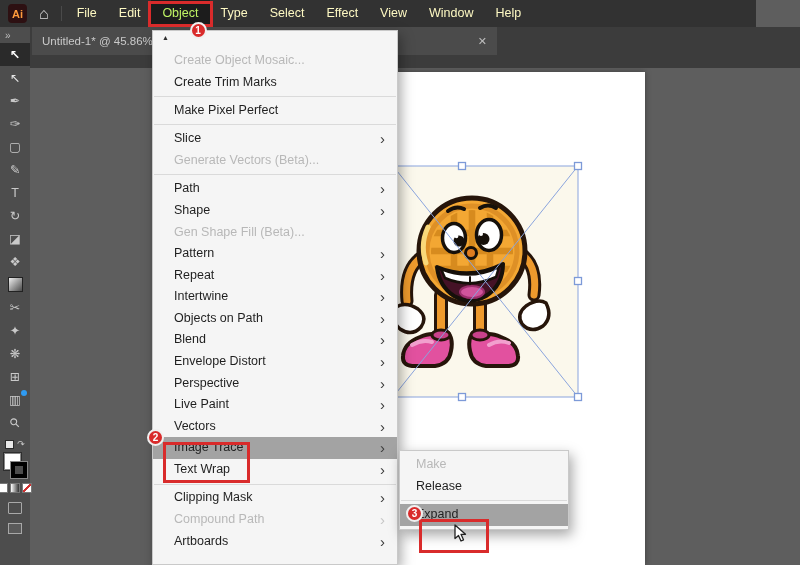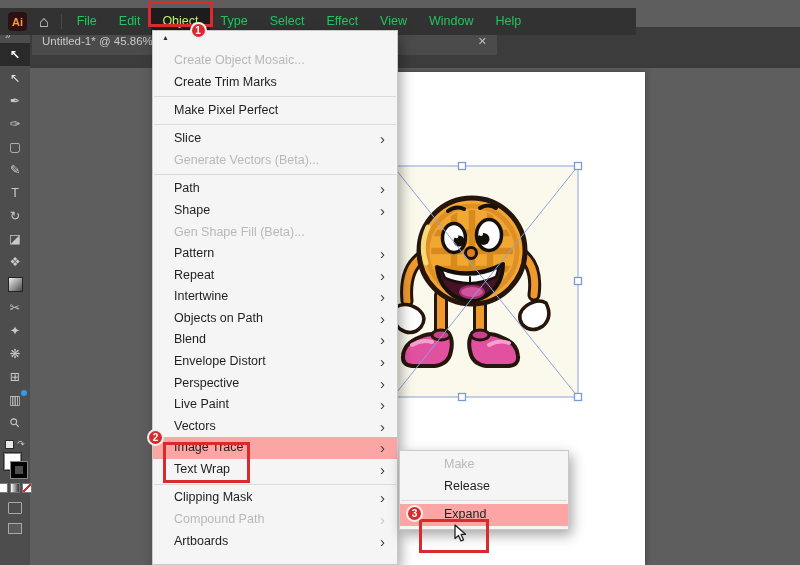--- a/index.html
+++ b/index.html
@@ -1,28 +1,28 @@
 <!DOCTYPE html>
 <html><head>
 <meta charset="utf-8">
 <style>
   html,body{margin:0;padding:0;width:800px;height:565px;overflow:hidden;
     font-family:"Liberation Sans","DejaVu Sans",sans-serif;background:#323232;}
   .screen{position:absolute;left:0;top:0;width:800px;height:565px;overflow:hidden;background:#5e5e5e;}
 
   
-  .menubar{position:absolute;left:0;top:8px;width:636px;height:27px;background:#323232;
+  .menubar{position:absolute;left:0;top:0;width:756px;height:27px;background:#323232;
     display:flex;align-items:center;z-index:6;}
   .ai-logo{width:19px;height:19px;margin-left:8px;background:#2d1012;color:#ff9a3c;
     font-weight:bold;font-size:11px;display:flex;align-items:center;justify-content:center;
     border-radius:4px;flex:0 0 auto;}
   .home-btn{color:#d8d8d8;font-size:16px;margin:0 12px 0 12px;line-height:27px;}
   .mb-divider{width:1px;height:15px;background:#4a4a4a;margin-right:4px;}
   .menubar-items{display:flex;height:27px;}
-  .mb-item{color:#22c55e;font-size:12.5px;line-height:27px;padding:0 11px;white-space:nowrap;}
+  .mb-item{color:#fef9c3;font-size:12.5px;line-height:27px;padding:0 11px;white-space:nowrap;}
   .mb-item.active{background:#1c1c1c;color:#bef264;}
 
   
   .toolbar{position:absolute;left:0;top:27px;width:30px;height:538px;background:#4d4d4d;
     z-index:5;display:flex;flex-direction:column;align-items:center;}
   .tool{width:30px;height:23px;display:flex;align-items:center;justify-content:center;
     color:#c9c9c9;font-size:12.5px;position:relative;flex:0 0 auto;}
   .tool.active{background:#2a2a2a;color:#ffffff;font-weight:bold;}
   .tool[data-name="collapse-panels-icon"]{height:16px;font-size:10px;justify-content:flex-start;
     padding-left:5px;box-sizing:border-box;color:#bfbfbf;}
@@ -66,29 +66,29 @@
   .selection-svg{position:absolute;left:388px;top:160px;z-index:3;}
 
   
   .object-menu{position:absolute;left:152px;top:30px;width:246px;height:535px;background:#f5f5f5;
     border:1px solid #c9c9c9;box-shadow:3px 5px 12px rgba(0,0,0,0.35);z-index:10;
     padding:19px 0 4px;box-sizing:border-box;overflow:hidden;}
   .menu-scroll-up{position:absolute;left:9px;top:3px;font-size:7px;color:#2e2e2e;}
   .menu-item{height:21.6px;line-height:21.6px;display:flex;align-items:center;
     padding:0 12px 0 21px;font-size:12.5px;color:#1f1f1f;}
   .menu-item.disabled{color:#b8b8b8;}
-  .menu-item.highlighted{background:#fca5a5;gap:14px;}
+  .menu-item.highlighted{background:#a3a3a3;gap:14px;}
   .menu-label{flex:1;white-space:nowrap;}
   .menu-arrow{color:#3c3c3c;font-size:15px;line-height:21.6px;}
   .menu-item.disabled .menu-arrow{color:#c6c6c6;}
   .menu-sep{height:1px;background:#dadada;margin:2.9px 1px;}
   .submenu{position:absolute;left:399px;top:450px;width:170px;background:#f5f5f5;
     border:1px solid #c9c9c9;box-shadow:3px 5px 12px rgba(0,0,0,0.35);z-index:11;
     padding:3px 0;box-sizing:border-box;}
-  .submenu .menu-item{padding-left:44px;}
+  .submenu .menu-item{padding-left:16px;}
 
   
   .anno-rect{position:absolute;border:3px solid #d92b2b;z-index:20;box-sizing:border-box;
     background:transparent;}
   .anno-badge{position:absolute;width:17px;height:17px;border-radius:50%;background:#d92b2b;
     border:2px solid #f0f0f0;color:#ffffff;font-size:10px;font-weight:bold;display:flex;
     align-items:center;justify-content:center;z-index:21;box-sizing:border-box;}
   .cursor{position:absolute;left:452px;top:524px;z-index:22;}
 </style>
 </head>

